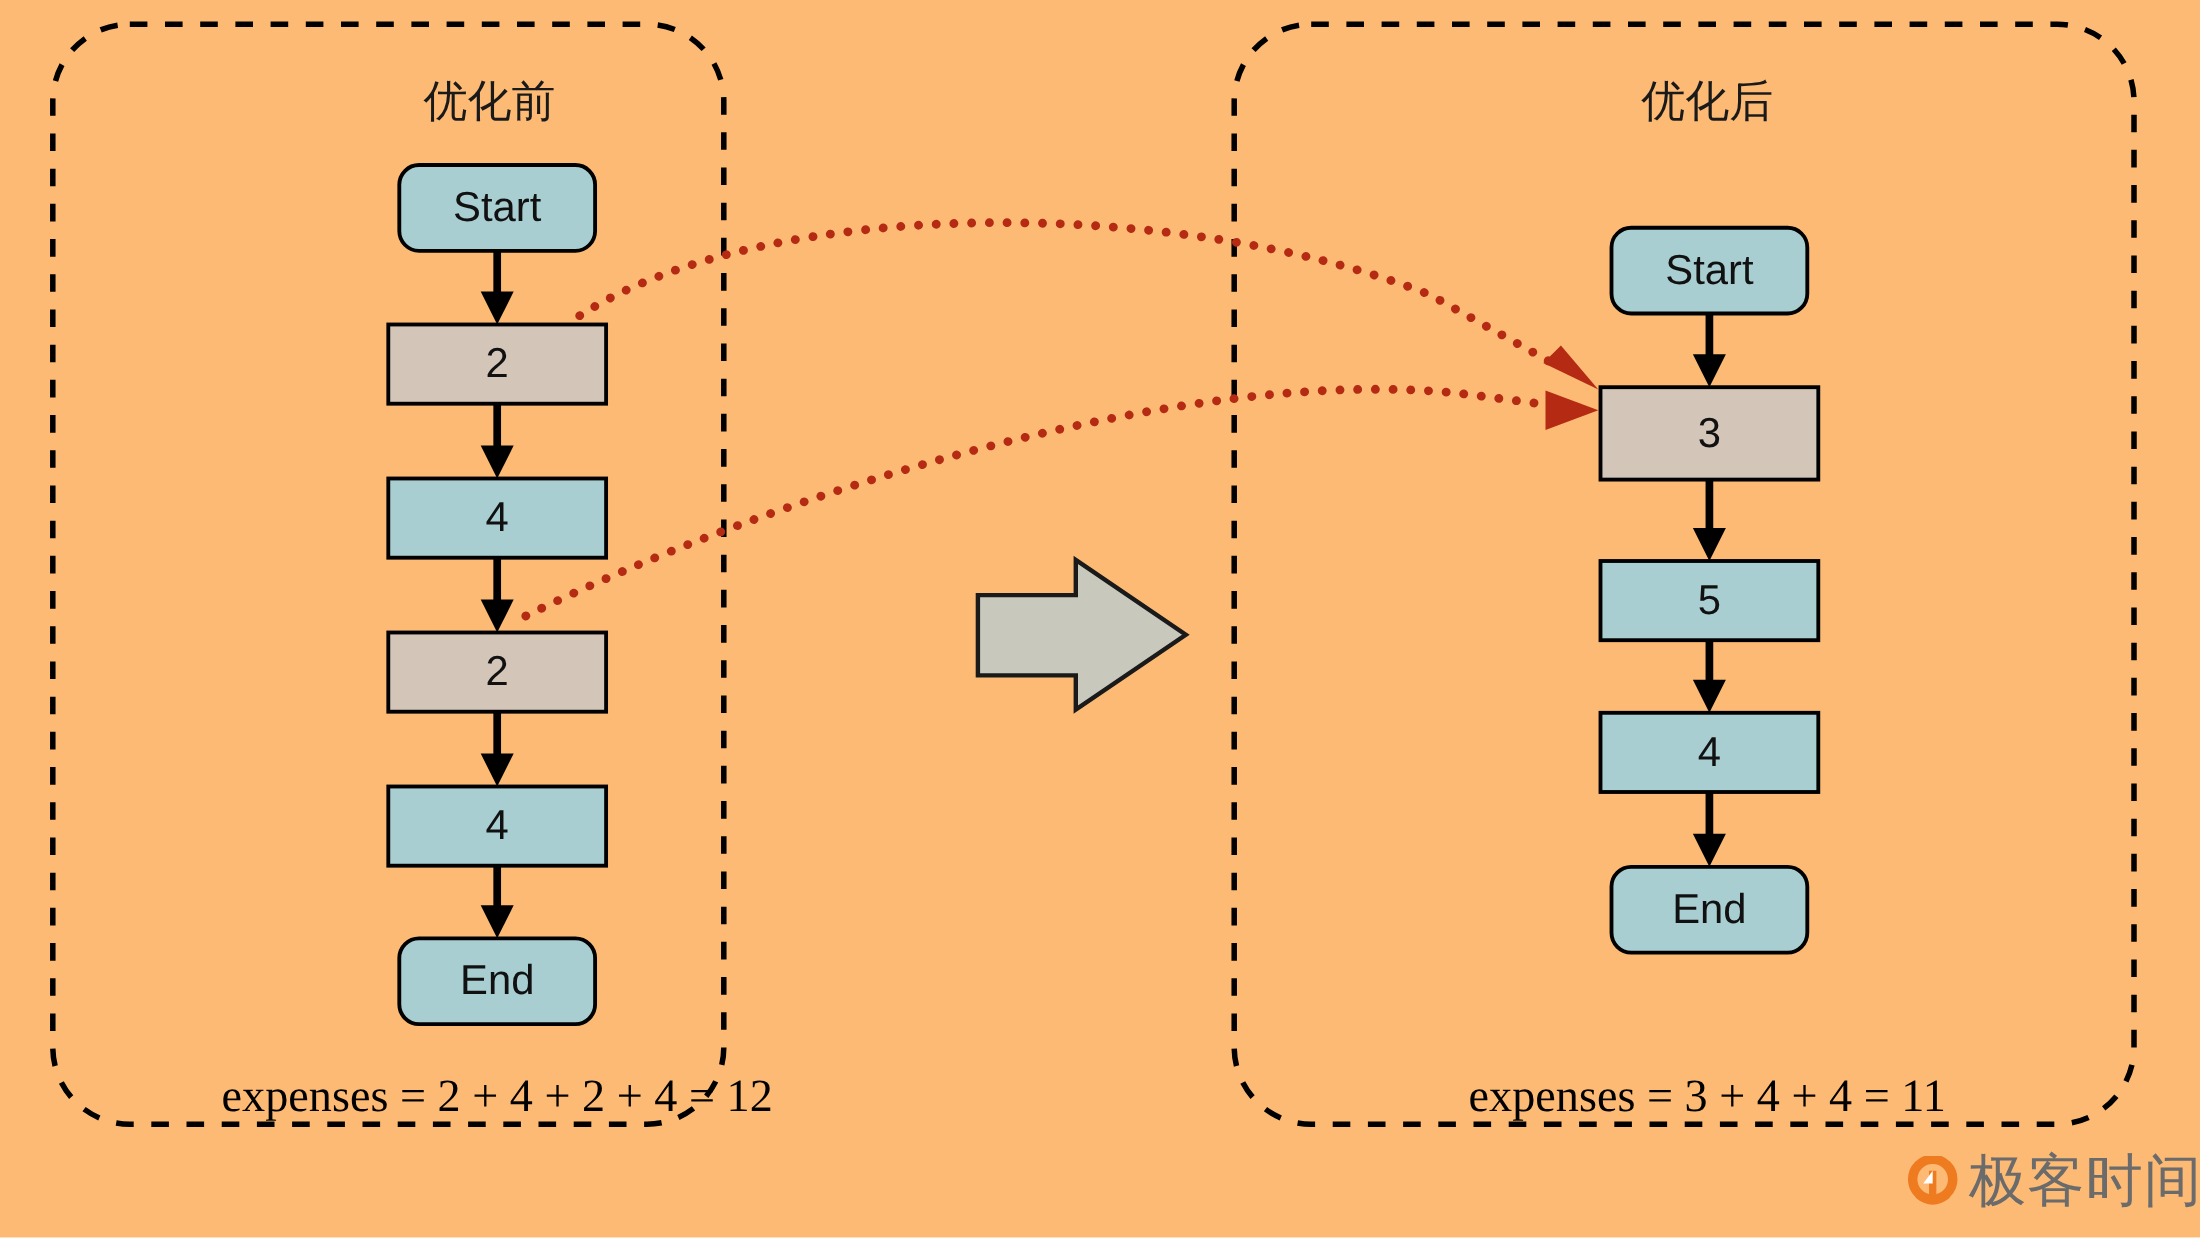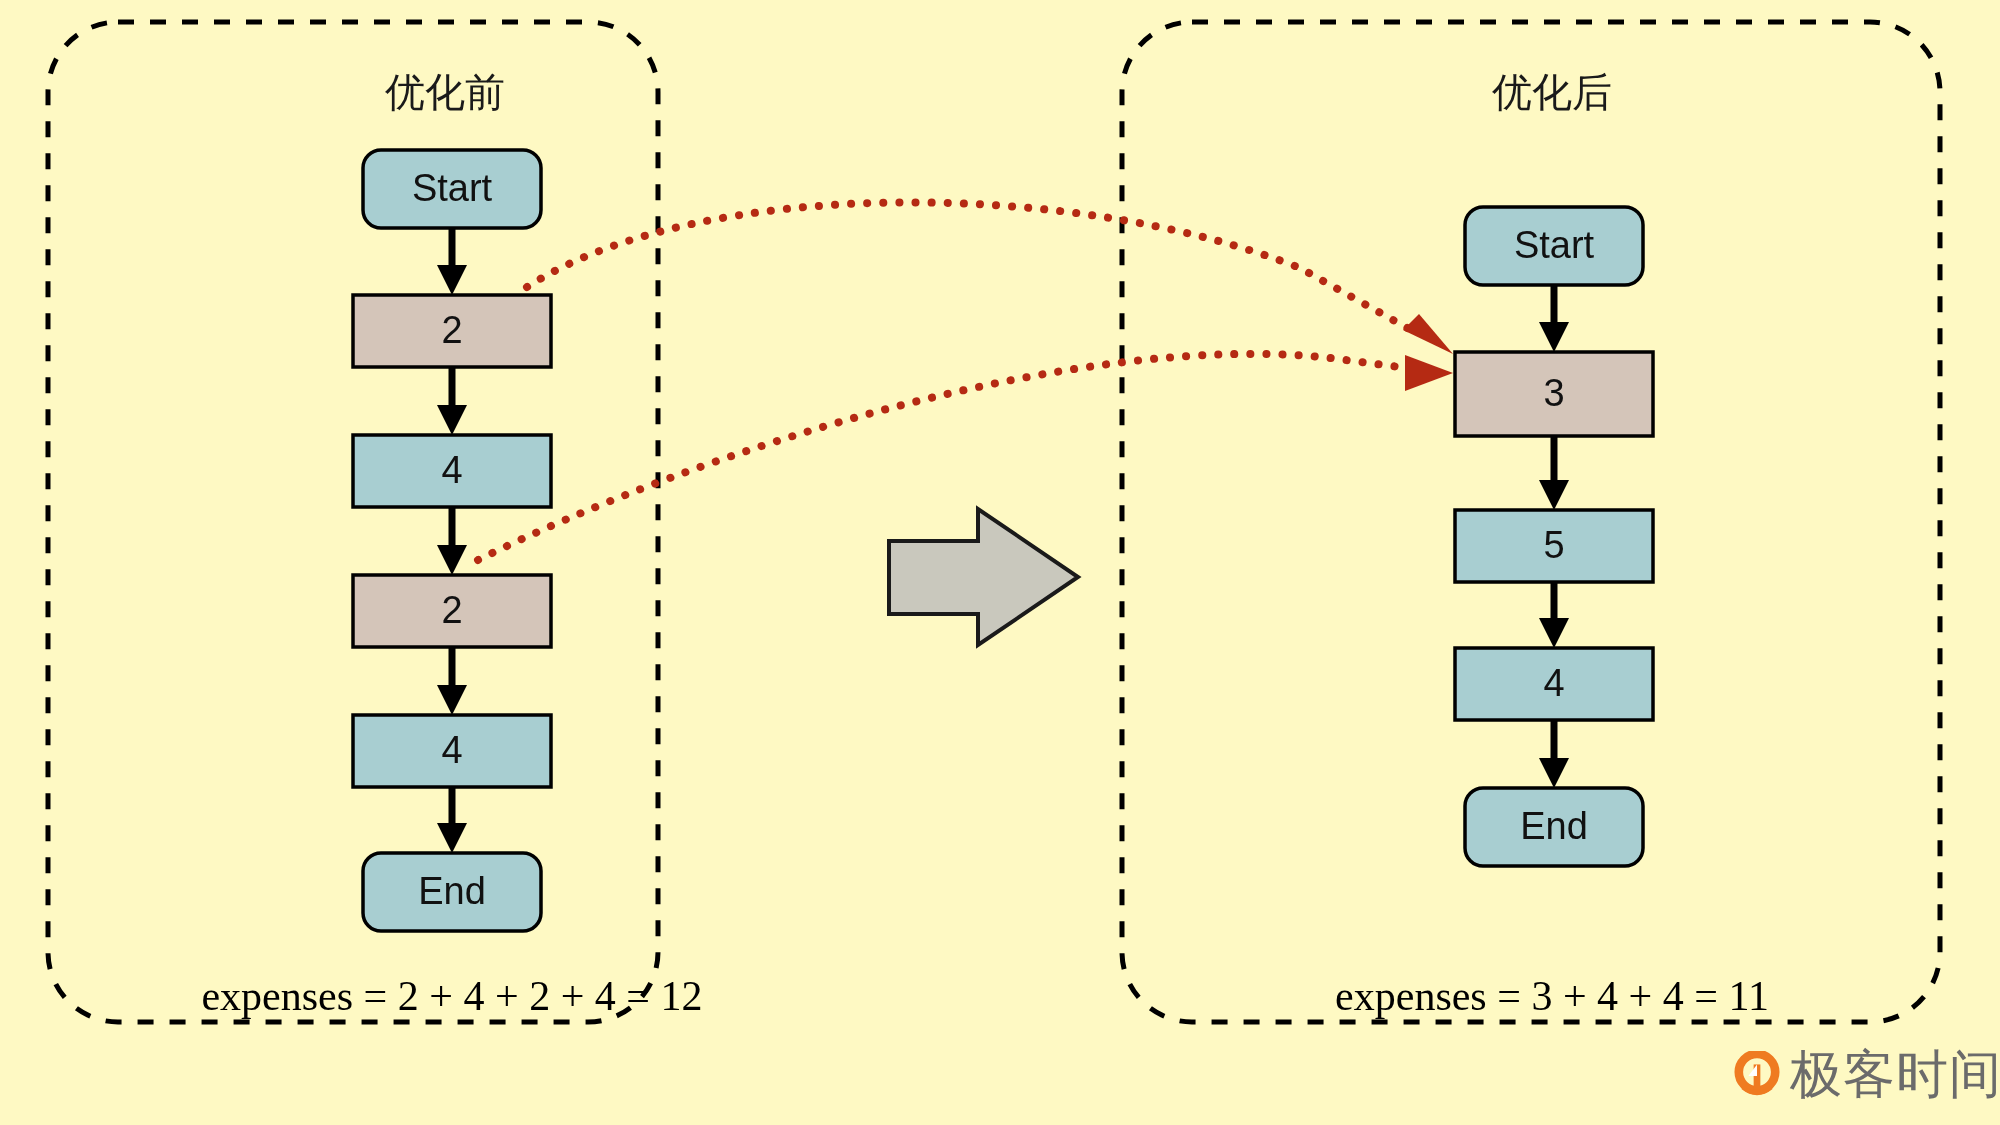--- a/index.html
+++ b/index.html
@@ -4,21 +4,21 @@
 <style>
   html, body {
     margin: 0;
     padding: 0;
     background: #ffffff;
   }
   #stage {
     position: relative;
     width: 2000px;
     height: 1125px;
-    background: #fef9c3;
+    background: #fdba74;
     overflow: hidden;
     font-family: "Liberation Sans", sans-serif;
   }
   #diagram-svg {
     position: absolute;
     left: 0;
     top: 0;
     width: 2000px;
     height: 1125px;
   }

